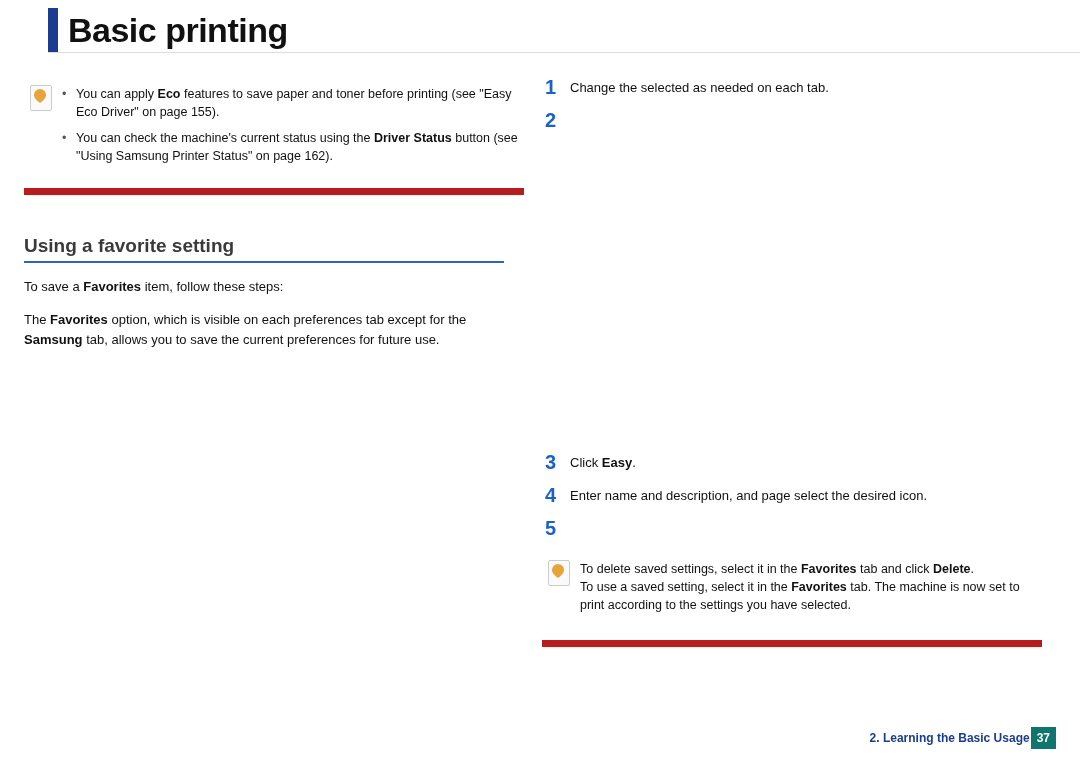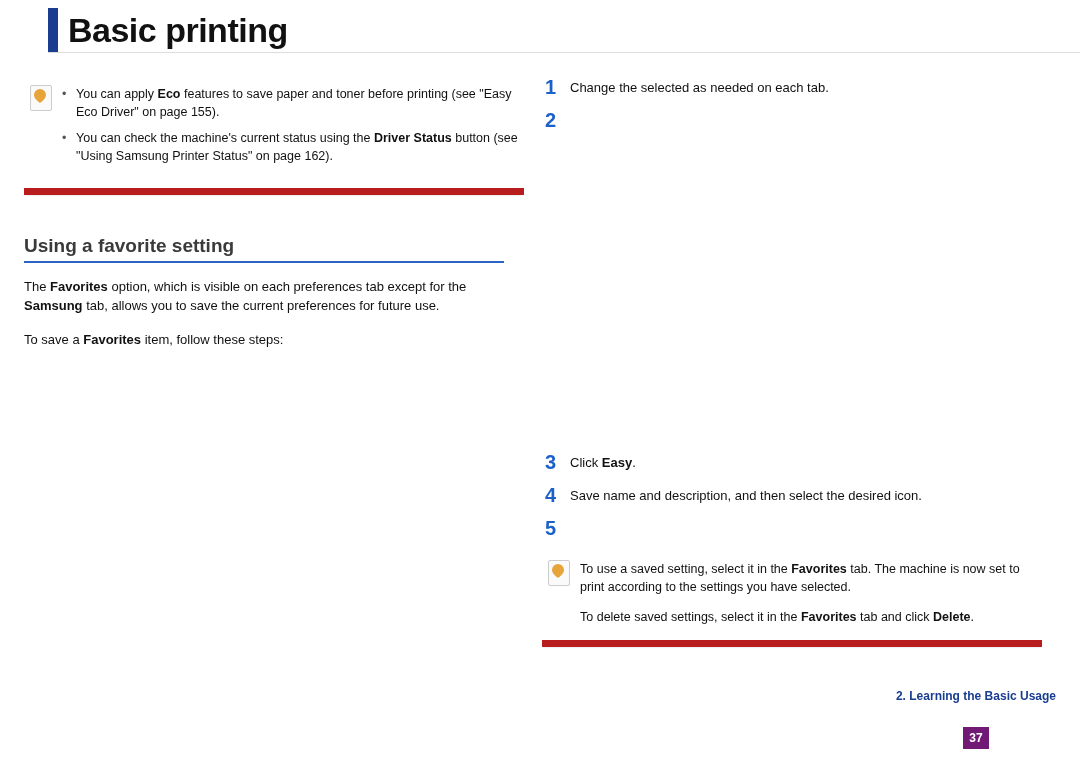--- a/index.html
+++ b/index.html
@@ -109,30 +109,29 @@
     line-height: 1.45;
     padding-top: 2px;
   }
   .spacer-lg { height: 310px; }
   .footer {
     position: absolute;
     bottom: 14px;
     right: 24px;
     display: flex;
     align-items: center;
-    gap: 24px;
-    flex-direction: column;
+    gap: 1px;
   }
   .footer-chapter {
     font-size: 12px;
     font-weight: 700;
     color: #1a3d8f;
   }
   .page-badge {
-    background: #701a75;
+    background: #0f766e;
     color: #fff;
     font-weight: 700;
     font-size: 12px;
     padding: 4px 6px;
   }
   b { font-weight: 700; }
 </style>
 </head>
 <body>
 
@@ -148,22 +147,22 @@
       <div class="note-icon"></div>
       <div class="note-body">
         <ul>
           <li>You can apply <b>Eco</b> features to save paper and toner before printing (see "Easy Eco Driver" on page 155).</li>
           <li>You can check the machine's current status using the <b>Driver Status</b> button (see "Using Samsung Printer Status" on page 162).</li>
         </ul>
       </div>
     </div>
 
     <h2 class="section-heading">Using a favorite setting</h2>
+    <p class="body-text">To save a <b>Favorites</b> item, follow these steps:</p>
     <p class="body-text">The <b>Favorites</b> option, which is visible on each preferences tab except for the <b>Samsung</b> tab, allows you to save the current preferences for future use.</p>
-    <p class="body-text">To save a <b>Favorites</b> item, follow these steps:</p>
   </div>
 
   <div class="col">
     <div class="steps">
       <div class="step">
         <div class="step-num">1</div>
         <div class="step-text">Change the selected as needed on each tab.</div>
       </div>
       <div class="step">
         <div class="step-num">2</div>
@@ -172,32 +171,32 @@
 
     <div class="spacer-lg"></div>
 
     <div class="steps">
       <div class="step">
         <div class="step-num">3</div>
         <div class="step-text">Click <b>Easy</b>.</div>
       </div>
       <div class="step">
         <div class="step-num">4</div>
-        <div class="step-text">Save name and description, and then select the desired icon.</div>
+        <div class="step-text">Enter name and description, and page select the desired icon.</div>
       </div>
       <div class="step">
         <div class="step-num">5</div>
       </div>
     </div>
 
     <div class="note-box" style="margin-top:14px;">
       <div class="note-icon"></div>
       <div class="note-body">
+        <p style="font-size:12.5px;line-height:1.45;">To delete saved settings, select it in the <b>Favorites</b> tab and click <b>Delete</b>.</p>
         <p style="font-size:12.5px;line-height:1.45;margin-bottom:12px;">To use a saved setting, select it in the <b>Favorites</b> tab. The machine is now set to print according to the settings you have selected.</p>
-        <p style="font-size:12.5px;line-height:1.45;">To delete saved settings, select it in the <b>Favorites</b> tab and click <b>Delete</b>.</p>
       </div>
     </div>
   </div>
 
 </div>
 
 <div class="footer">
   <span class="footer-chapter">2. Learning the Basic Usage</span>
   <span class="page-badge">37</span>
 </div>

